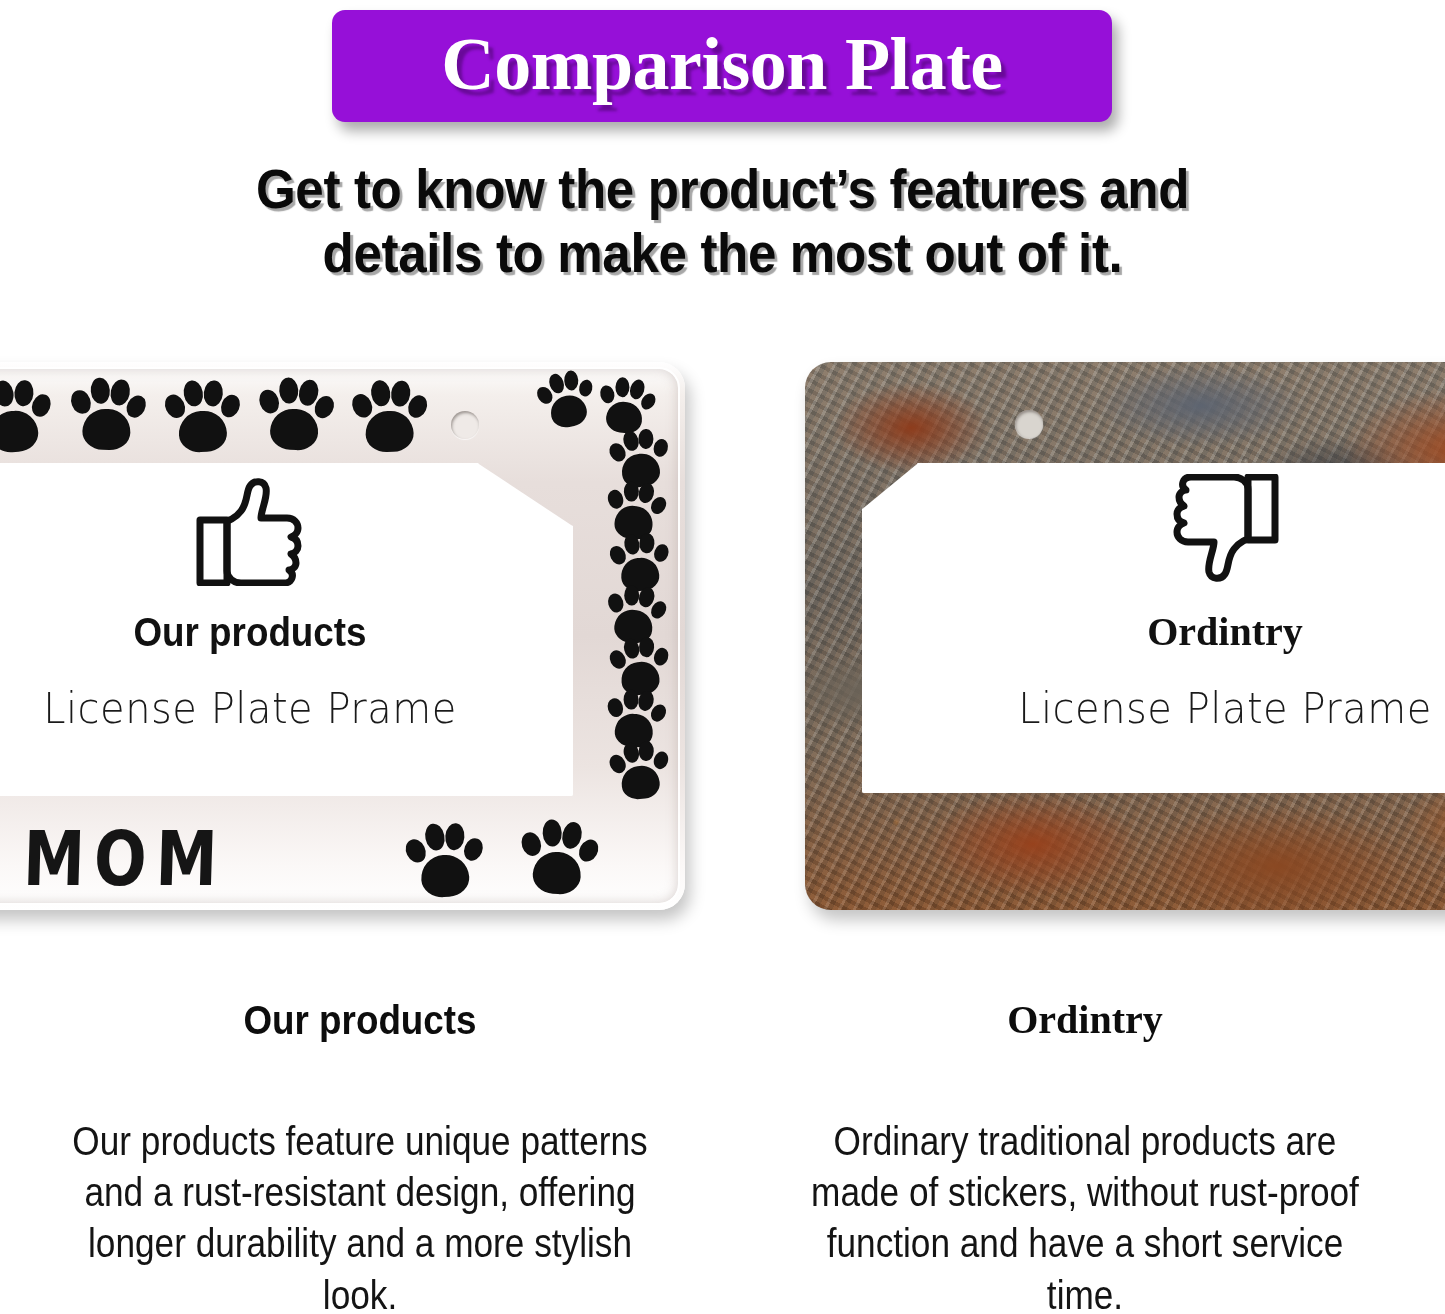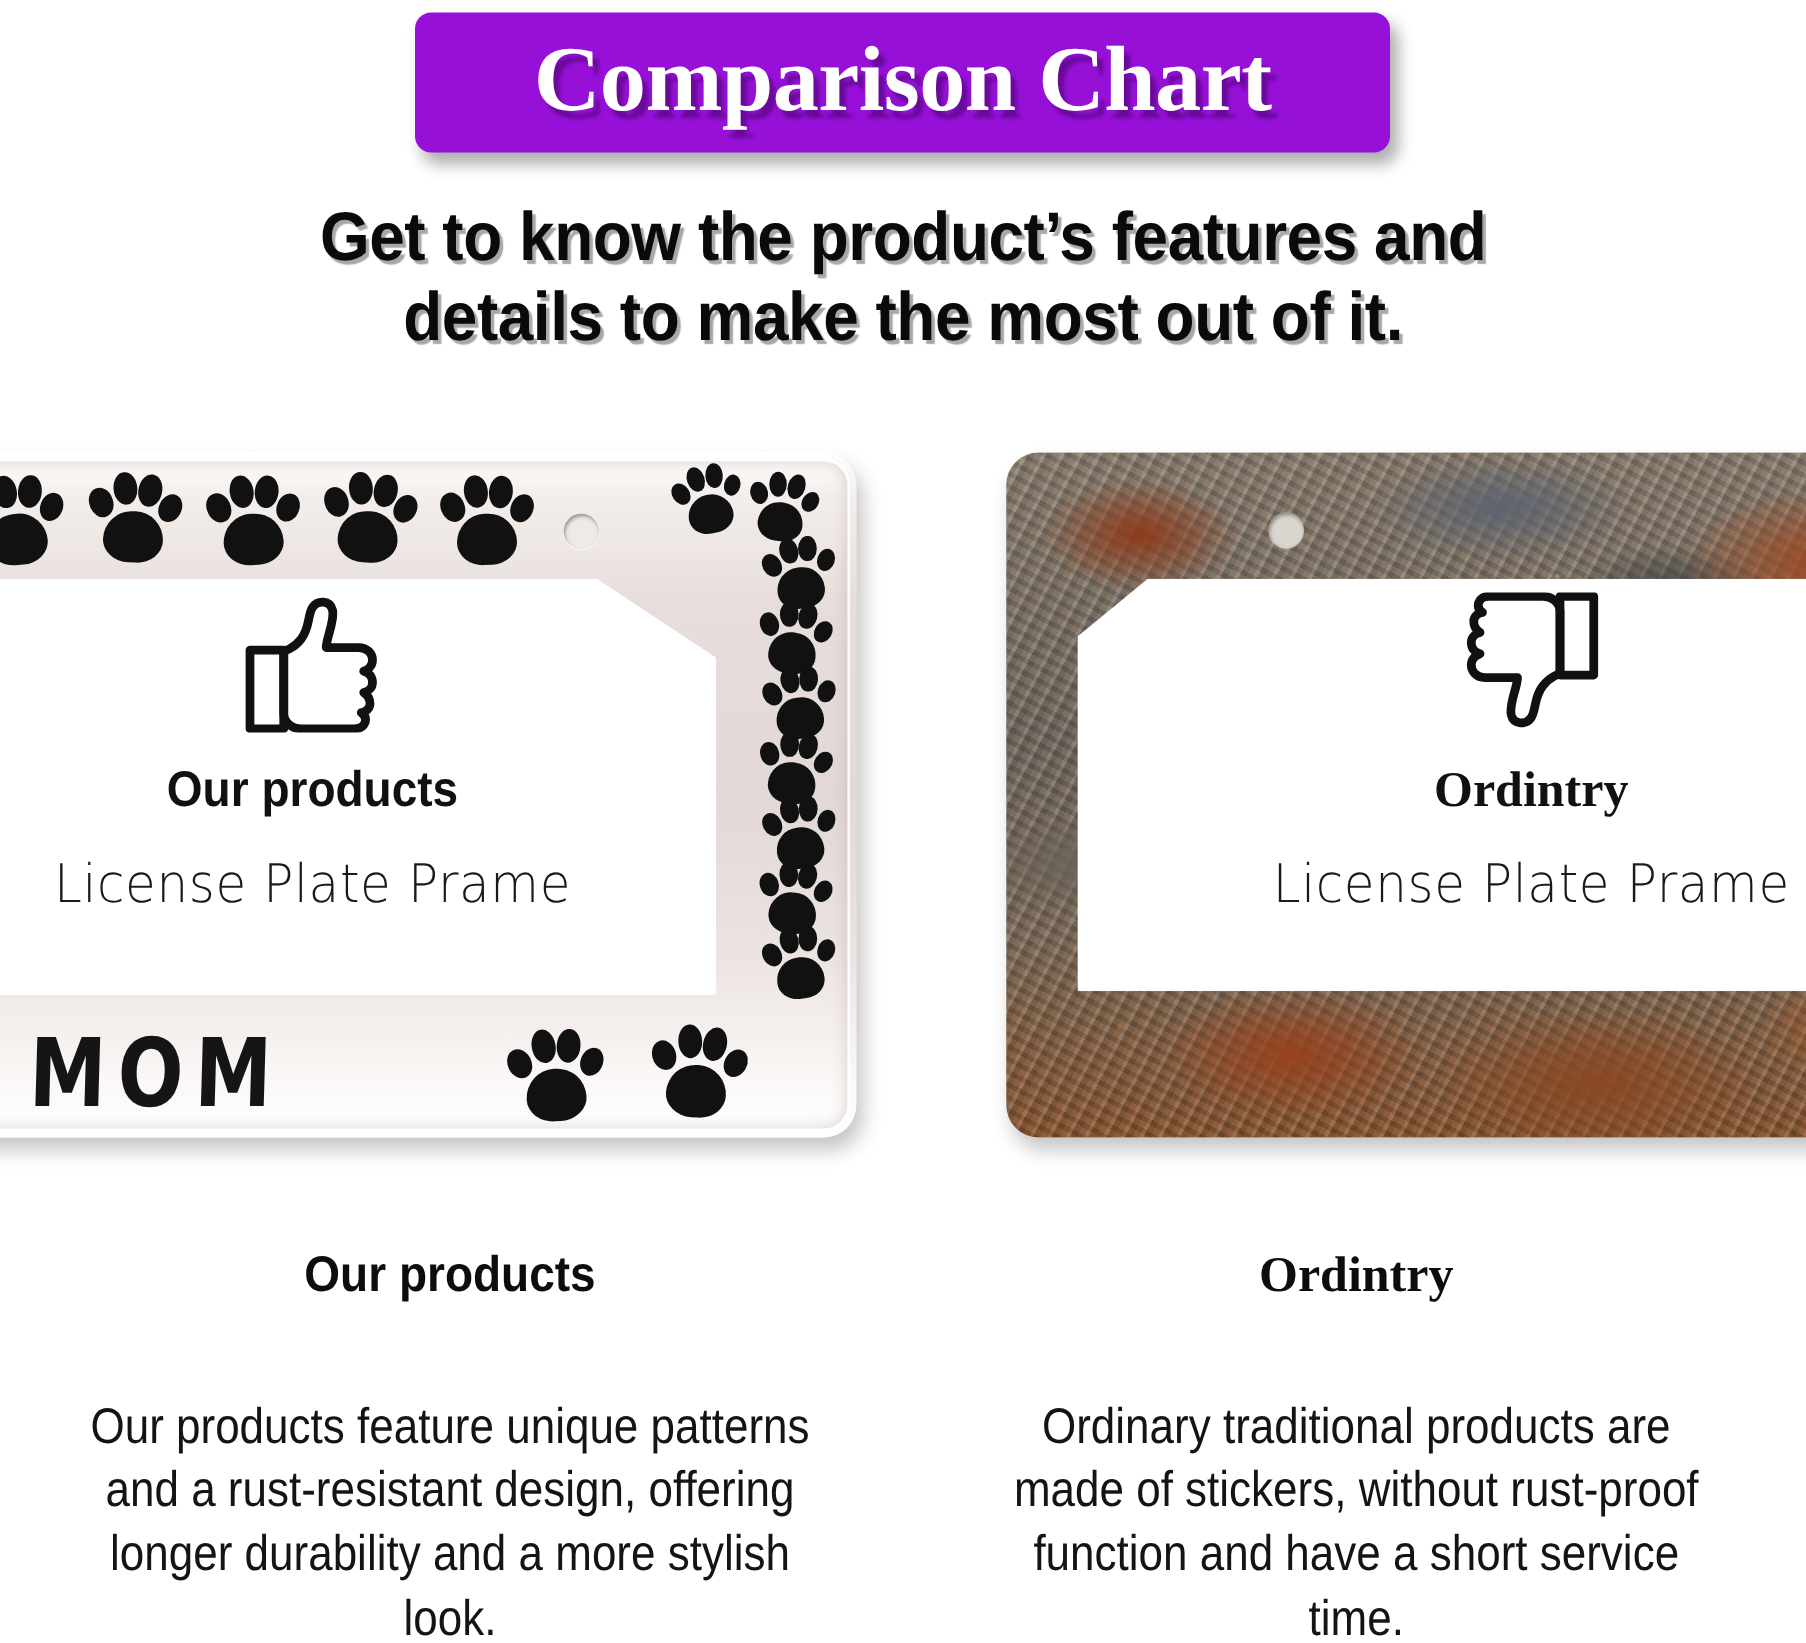--- a/index.html
+++ b/index.html
@@ -259,21 +259,21 @@
     color: #141414;
     transform: scaleX(0.88);
   }
 </style>
 </head>
 <body>
 
 <div id="page">
 
   <div class="banner">
-    <div class="banner-title">Comparison Chart</div>
+    <div class="banner-title">Comparison Plate</div>
   </div>
 
   <div class="subhead">
     <div>Get to know the product’s features and</div>
     <div>details to make the most out of it.</div>
   </div>
 
   <div class="panel panel-left">
     <div class="frame frame-chrome">
       <div class="mount-hole"></div>

